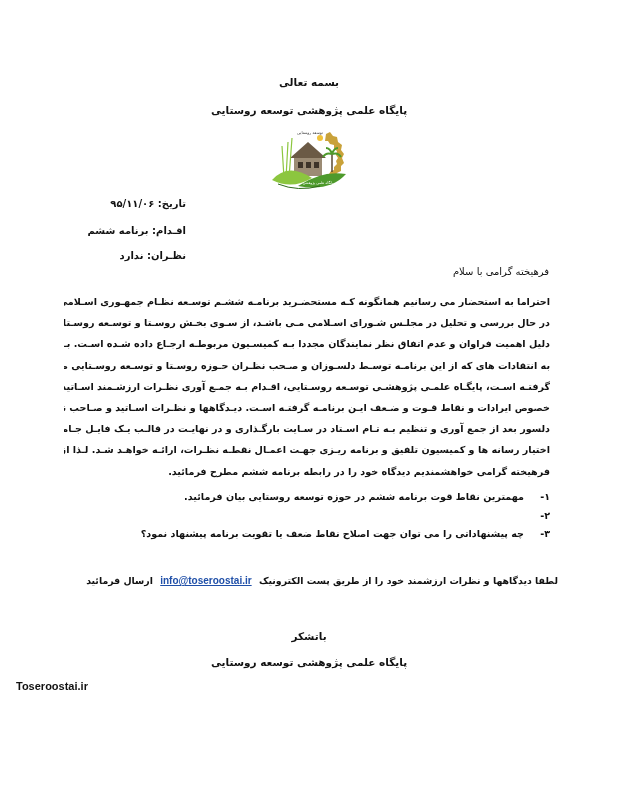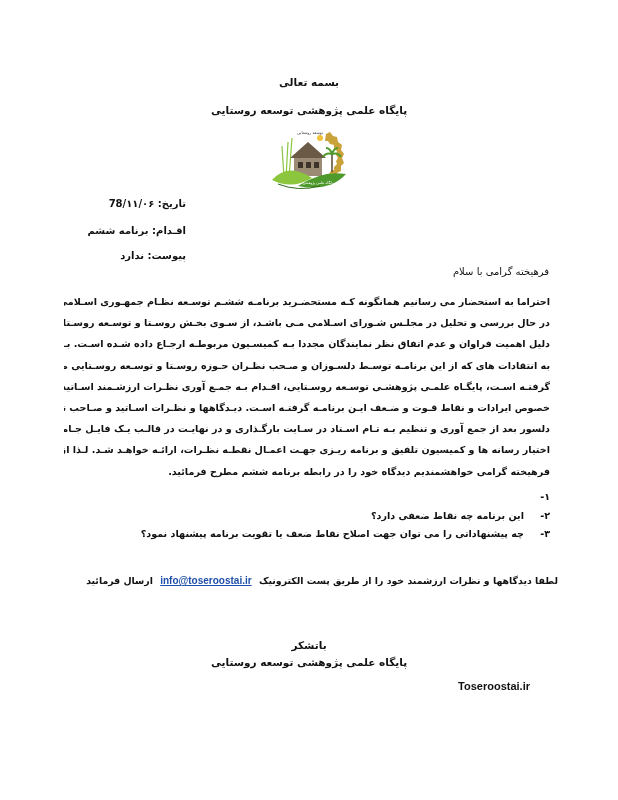--- a/index.html
+++ b/index.html
@@ -90,23 +90,23 @@
       color: #1f4fa8;
       text-decoration: underline;
       direction: ltr;
       unicode-bidi: embed;
       font-family: "Liberation Sans", sans-serif;
       font-size: 10px;
       margin: 0 4px;
     }
     .site-url {
       position: absolute;
-      left: 0; width: 530px;
+      left: 16px; width: 530px;
       top: 680px;
-      text-align: right;
+      text-align: left;
       font-family: "Liberation Sans", sans-serif;
       font-weight: bold;
       font-size: 11px;
     }
     .logo {
       position: absolute;
       left: 268px;
       top: 128px;
       width: 84px;
       height: 66px;
@@ -144,62 +144,62 @@
       <path d="M30 58 Q54 42 78 46 Q62 64 30 58 Z" fill="#4e9a2c"></path>
       <path d="M10 56 Q30 64 52 58" stroke="#2f6b1a" stroke-width="1" fill="none"></path>
 
       <text x="42" y="6" font-size="4" text-anchor="middle" fill="#333" font-family="DejaVu Sans, sans-serif">توسعه روستایی</text>
       <text x="50" y="56" font-size="3.5" text-anchor="middle" fill="#ffffff" font-family="DejaVu Sans, sans-serif">پایگاه علمی پژوهشی</text>
     </svg>
   </div>
 
   <div class="meta-line" style="right:432px; top:198px;">
     <span>تاریخ:</span>
-    <span>78/۱۱/۰۶</span>
+    <span>۹۵/۱۱/۰۶</span>
   </div>
   <div class="meta-line" style="right:432px; top:225px;">
     <span>اقـدام:</span>
     <span>برنامه ششم</span>
   </div>
   <div class="meta-line" style="right:432px; top:250px;">
-    <span>پیوست:</span>
+    <span>نظـران:</span>
     <span>ندارد</span>
   </div>
 
   <div class="salutation">فرهیخته گرامی با سلام</div>
 
   <div class="body-para">
     <span class="body-line">احتراما به استحضار می رسانیم همانگونه کـه مستحضـرید برنامـه ششـم توسـعه نظـام جمهـوری اسـلامی ایـران</span>
     <span class="body-line">در حال بررسی و تحلیل در مجلـس شـورای اسـلامی مـی باشـد، از سـوی بخـش روسـتا و توسـعه روسـتایی بـه</span>
     <span class="body-line">دلیل اهمیت فراوان و عدم اتفاق نظر نمایندگان مجددا بـه کمیسـیون مربوطـه ارجـاع داده شـده اسـت. بـا توجـه</span>
     <span class="body-line">به انتقادات های که از این برنامـه توسـط دلسـوزان و صـحب نظـران حـوزه روسـتا و توسـعه روسـتایی صـورت</span>
     <span class="body-line">گرفتـه اسـت، پایگـاه علمـی پژوهشـی توسـعه روسـتایی، اقـدام بـه جمـع آوری نظـرات ارزشـمند اسـاتید در</span>
     <span class="body-line">خصوص ایرادات و نقاط قـوت و ضـعف ایـن برنامـه گرفتـه اسـت. دیـدگاهها و نظـرات اسـاتید و صـاحب نظـران</span>
     <span class="body-line">دلسور بعد از جمع آوری و تنظیم بـه تـام اسـتاد در سـایت بارگـذاری و در نهایـت در قالـب یـک فایـل جـامع در</span>
     <span class="body-line">اختیار رسانه ها و کمیسیون تلفیق و برنامه ریـزی جهـت اعمـال نقطـه نظـرات، ارائـه خواهـد شـد. لـذا از شـما</span>
     <span class="body-line last">فرهیخته گرامی خواهشمندیم دیدگاه خود را در رابطه برنامه ششم مطرح فرمائید.</span>
   </div>
 
   <div class="qlist">
     <div class="qitem">
       <span class="qnum">۱-</span>
+      <span>مهمترین نقاط قوت برنامه ششم در حوزه توسعه روستایی بیان فرمائید.</span>
     </div>
     <div class="qitem">
       <span class="qnum">۲-</span>
-      <span>این برنامه چه نقاط ضعفی دارد؟</span>
     </div>
     <div class="qitem">
       <span class="qnum">۳-</span>
       <span>چه پیشنهاداتی را می توان جهت اصلاح نقاط ضعف یا تقویت برنامه پیشنهاد نمود؟</span>
     </div>
   </div>
 
   <div class="email-line">
     <span>لطفا دیدگاهها و نظرات ارزشمند خود را از طریق پست الکترونیک</span>
     <a class="email-link" href="mailto:info@toseroostai.ir">info@toseroostai.ir</a>
     <span>ارسال فرمائید</span>
   </div>
 
-  <div class="center-line" style="top:630px;margin-top:9px;">باتشکر</div>
+  <div class="center-line" style="top:630px;">باتشکر</div>
   <div class="center-line" style="top:656px;">پایگاه علمی پژوهشی توسعه روستایی</div>
   <div class="site-url">Toseroostai.ir</div>
 
 </div>
 
 </body></html>

